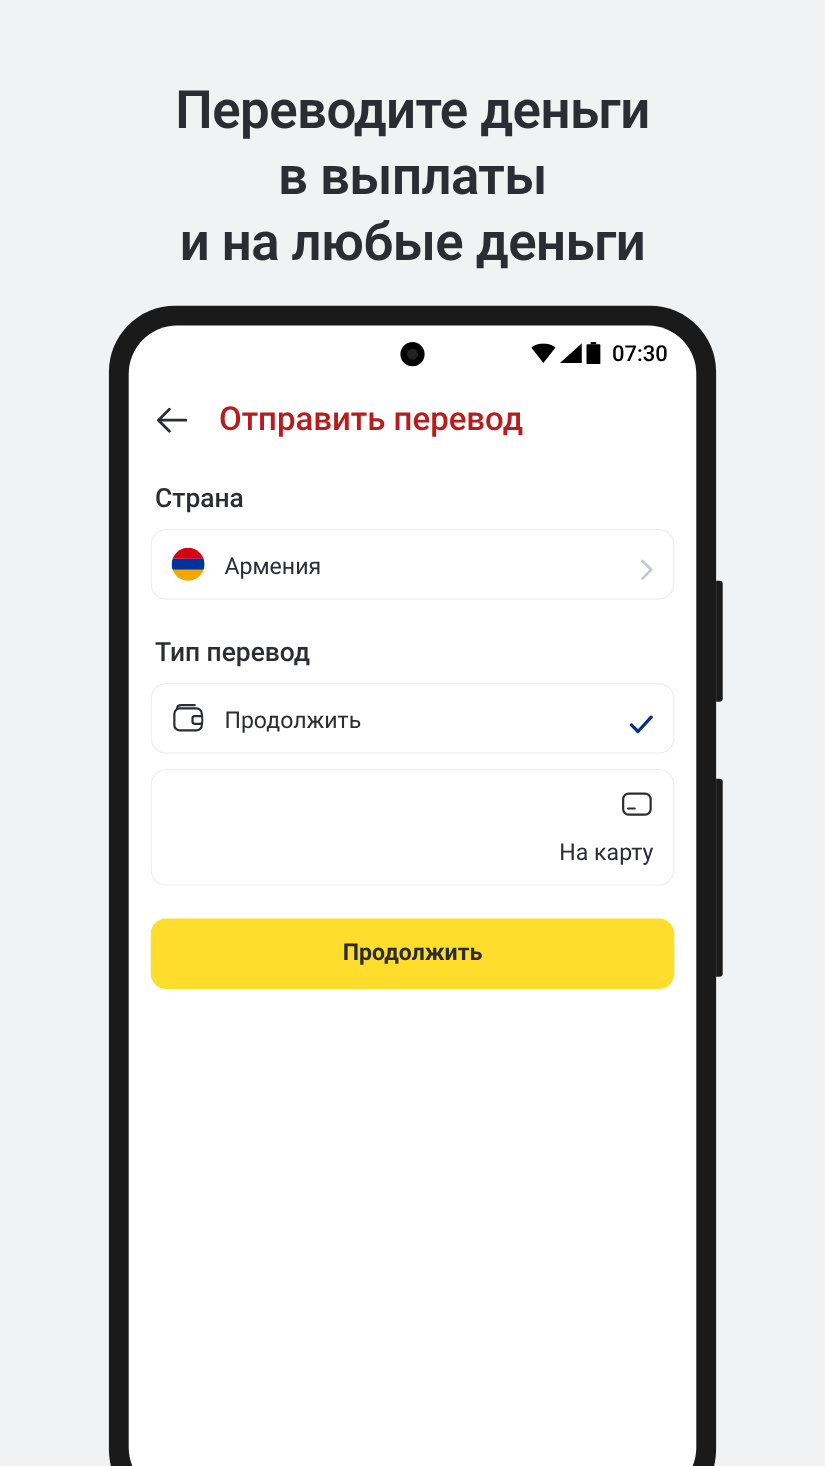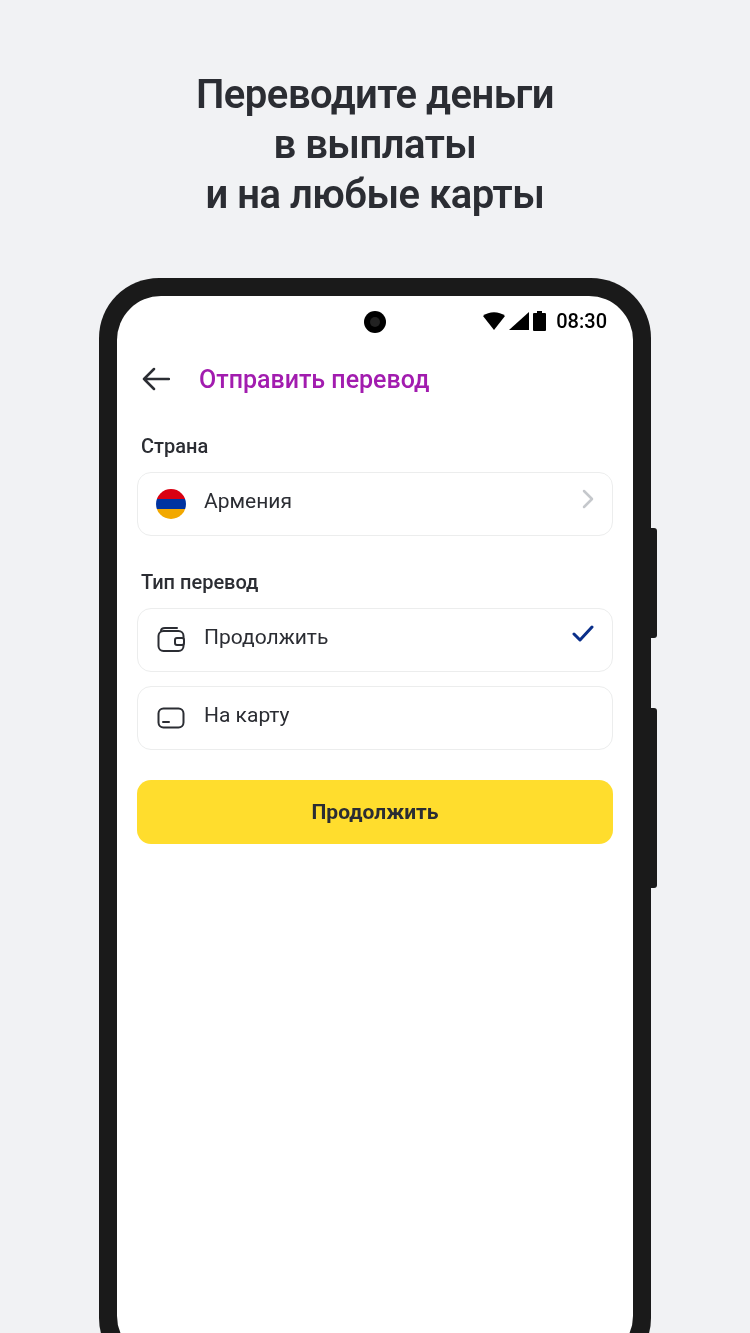--- a/index.html
+++ b/index.html
@@ -6,21 +6,21 @@
   html, body { width: 750px; height: 1333px; }
   body {
     background: #f1f2f4;
     font-family: -apple-system, BlinkMacSystemFont, "Segoe UI", Roboto, Arial, sans-serif;
     overflow: hidden;
     position: relative;
   }
   .promo-headline {
     text-align: center;
     color: #2b2d33;
-    font-size: 40px;
+    font-size: 48px;
     font-weight: 600;
     line-height: 1.25;
     padding-top: 70px;
     letter-spacing: -0.5px;
   }
 
   
   .phone {
     position: absolute;
     top: 278px;
@@ -93,46 +93,46 @@
     align-items: center;
     gap: 28px;
     padding: 18px 24px 10px 24px;
   }
   .back-btn {
     width: 30px; height: 30px;
     display:flex; align-items:center; justify-content:center;
     cursor:pointer;
   }
   .page-title {
-    font-size: 25px;
+    font-size: 30px;
     font-weight: 500;
-    color: #a21caf;
+    color: #b91c1c;
   }
 
   .content { padding: 30px 20px 0 20px; }
 
   .section-label {
-    font-size: 20px;
+    font-size: 24px;
     color: #2b2d33;
     font-weight: 500;
     margin-bottom: 14px;
     padding-left: 4px;
   }
 
   .card {
     border: 1px solid #eceded;
     border-radius: 14px;
     background: #fff;
     display: flex;
-    align-items: flex-start;
+    align-items: flex-end;
     padding: 16px 18px;
     gap: 18px;
     cursor: pointer;
   }
-  .card + .card { margin-top: 14px; }
+  .card + .card { margin-top: 14px; flex-direction: column; }
 
   .country-card { margin-bottom: 34px; }
 
   .flag {
     width: 30px; height: 30px; border-radius: 50%;
     overflow: hidden;
     display:flex; flex-direction:column;
     flex-shrink:0;
   }
   .flag .stripe { flex:1; }
@@ -165,21 +165,21 @@
     color: #2b2d33;
     cursor: pointer;
   }
 </style>
 </head>
 <body>
 
 <div class="promo-headline">
   <div>Переводите деньги</div>
   <div>в выплаты</div>
-  <div>и на любые карты</div>
+  <div>и на любые деньги</div>
 </div>
 
 <div class="phone">
   <div class="side-btn b1"></div>
   <div class="side-btn b2"></div>
 
   <div class="screen">
 
     <div class="statusbar">
       <div class="camera"></div>
@@ -192,21 +192,21 @@
         <svg width="20" height="18" viewBox="0 0 20 18">
             <path d="M0 18 L20 18 L20 0 Z" fill="#000"></path>
           </svg>
       </span>
       <span class="batt-icon">
         <svg width="13" height="20" viewBox="0 0 13 20">
             <rect x="4" y="0" width="5" height="2" fill="#000"></rect>
             <rect x="0" y="2" width="13" height="18" rx="1" fill="#000"></rect>
           </svg>
       </span>
-      <span class="clock">08:30</span>
+      <span class="clock">07:30</span>
     </div>
 
     <div class="app-header">
       <div class="back-btn">
         <svg width="28" height="24" viewBox="0 0 28 24">
           <path d="M12 2 L2 12 L12 22 M2 12 L27 12" stroke="#2b2d33" stroke-width="2.5" fill="none" stroke-linecap="round" stroke-linejoin="round"></path>
         </svg>
       </div>
       <div class="page-title">Отправить перевод</div>
     </div>

